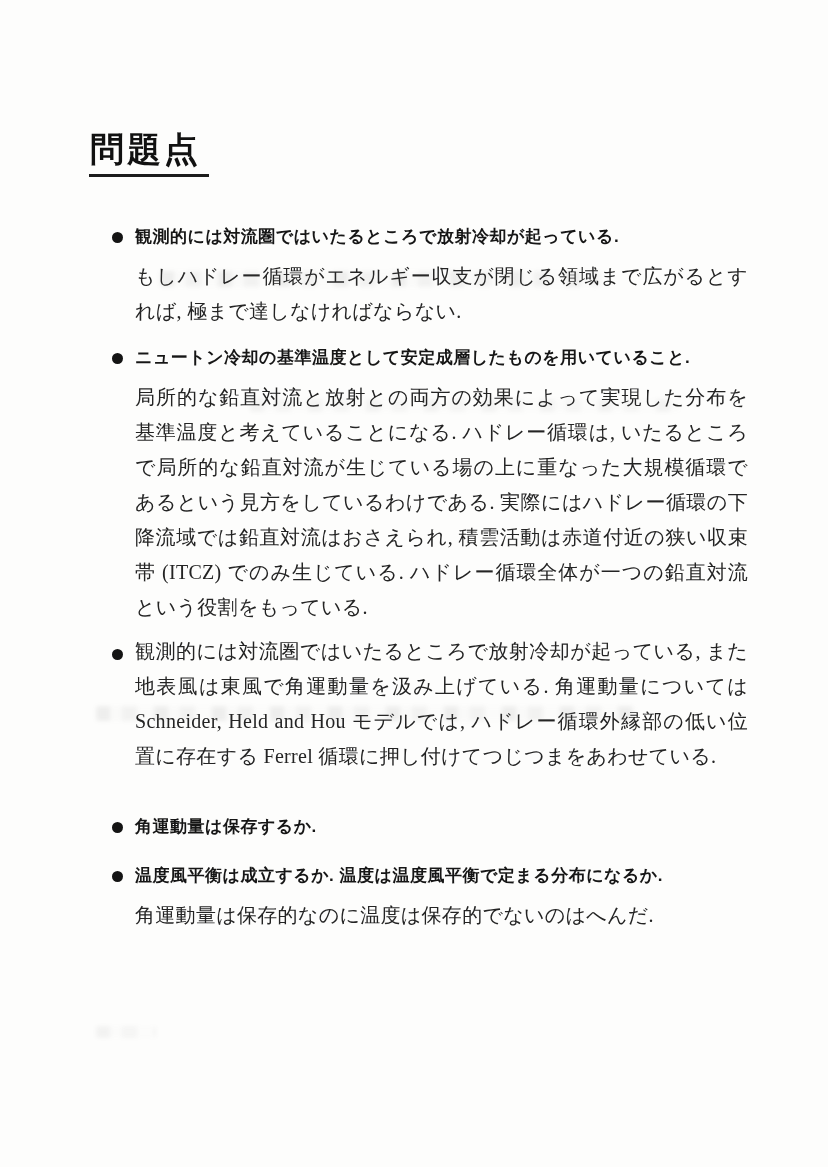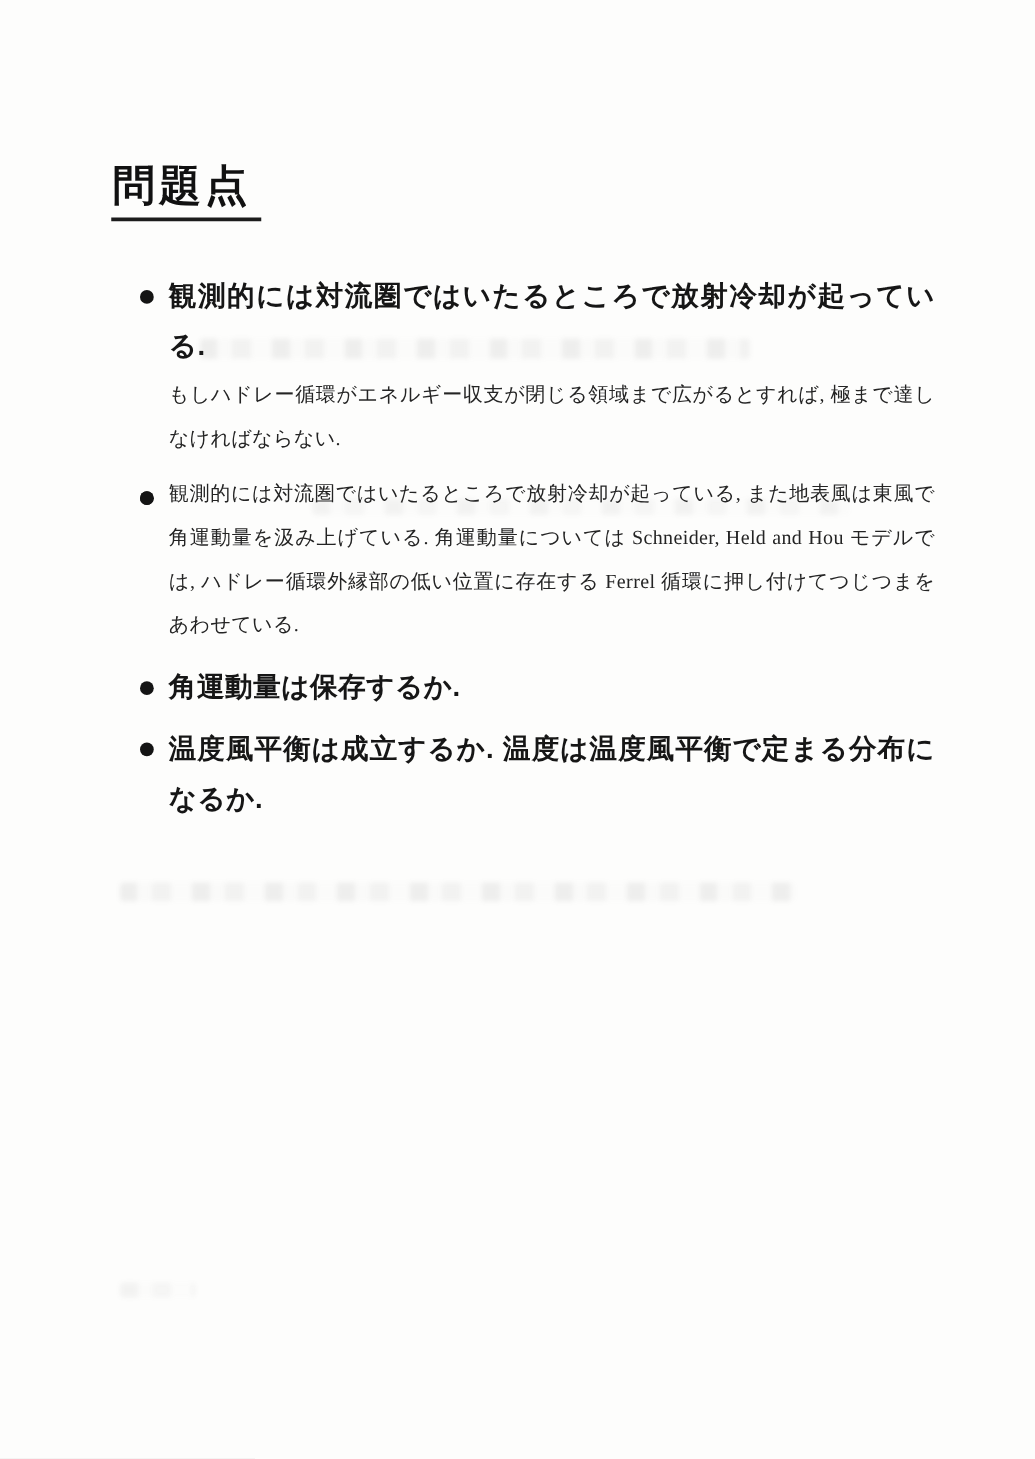--- a/index.html
+++ b/index.html
@@ -43,30 +43,30 @@
     top: 15px;
     width: 11px;
     height: 11px;
     border-radius: 50%;
     background: #141414;
   }
   .section-heading {
     margin: 0;
     font-family: "Liberation Sans", "DejaVu Sans", sans-serif;
     font-weight: 700;
-    font-size: 22px;
+    font-size: 17px;
     line-height: 40px;
     letter-spacing: 0.5px;
     color: #161616;
     text-align: justify;
   }
   .section-body {
     margin: 2px 0 0 0;
     font-family: "Liberation Serif", "DejaVu Serif", serif;
-    font-size: 16px;
+    font-size: 20px;
     line-height: 35px;
     letter-spacing: 0.3px;
     color: #242424;
     text-align: justify;
   }
   .section-body:empty { display: none; }
   
   .bleed {
     position: absolute;
     pointer-events: none;
@@ -94,36 +94,39 @@
   <div class="sections">
 
     <div class="section">
       <span class="bullet-dot"></span>
       <p class="section-heading">観測的には対流圏ではいたるところで放射冷却が起っている.</p>
       <p class="section-body">もしハドレー循環がエネルギー収支が閉じる領域まで広がるとすれば, 極まで達しなければならない.</p>
     </div>
 
     <div class="section">
       <span class="bullet-dot"></span>
+      <p class="section-heading">ニュートン冷却の基準温度として安定成層したものを用いていること.</p>
+      <p class="section-body">局所的な鉛直対流と放射との両方の効果によって実現した分布を基準温度と考えていることになる. ハドレー循環は, いたるところで局所的な鉛直対流が生じている場の上に重なった大規模循環であるという見方をしているわけである. 実際にはハドレー循環の下降流域では鉛直対流はおさえられ, 積雲活動は赤道付近の狭い収束帯 (ITCZ) でのみ生じている. ハドレー循環全体が一つの鉛直対流という役割をもっている.</p>
     </div>
 
     <div class="section">
       <span class="bullet-dot"></span>
       <p class="section-body">観測的には対流圏ではいたるところで放射冷却が起っている, また地表風は東風で角運動量を汲み上げている. 角運動量については Schneider, Held and Hou モデルでは, ハドレー循環外縁部の低い位置に存在する Ferrel 循環に押し付けてつじつまをあわせている.</p>
     </div>
 
-    <div class="section" style="margin-top:12px;">
+    <div class="section" style="margin-top:33px;">
       <span class="bullet-dot"></span>
       <p class="section-heading">角運動量は保存するか.</p>
 
     </div>
 
     <div class="section" style="margin-top:4px;">
       <span class="bullet-dot"></span>
       <p class="section-heading">温度風平衡は成立するか. 温度は温度風平衡で定まる分布になるか.</p>
+      <p class="section-body">角運動量は保存的なのに温度は保存的でないのはへんだ.</p>
     </div>
 
   </div>
 
   
   <div class="bleed bleed-1"></div>
   <div class="bleed bleed-2"></div>
   <div class="bleed bleed-3"></div>
   <div class="bleed bleed-4"></div>
 

